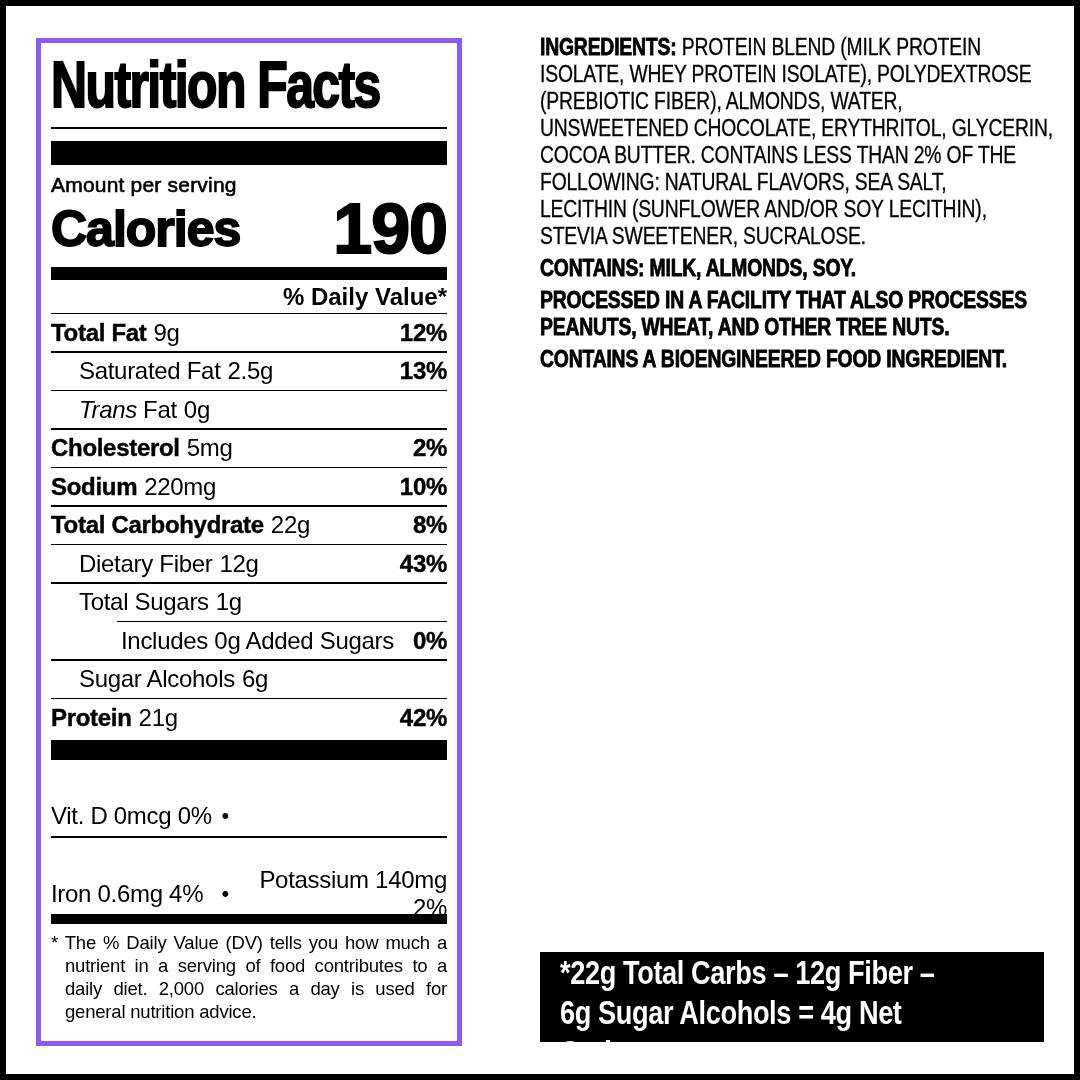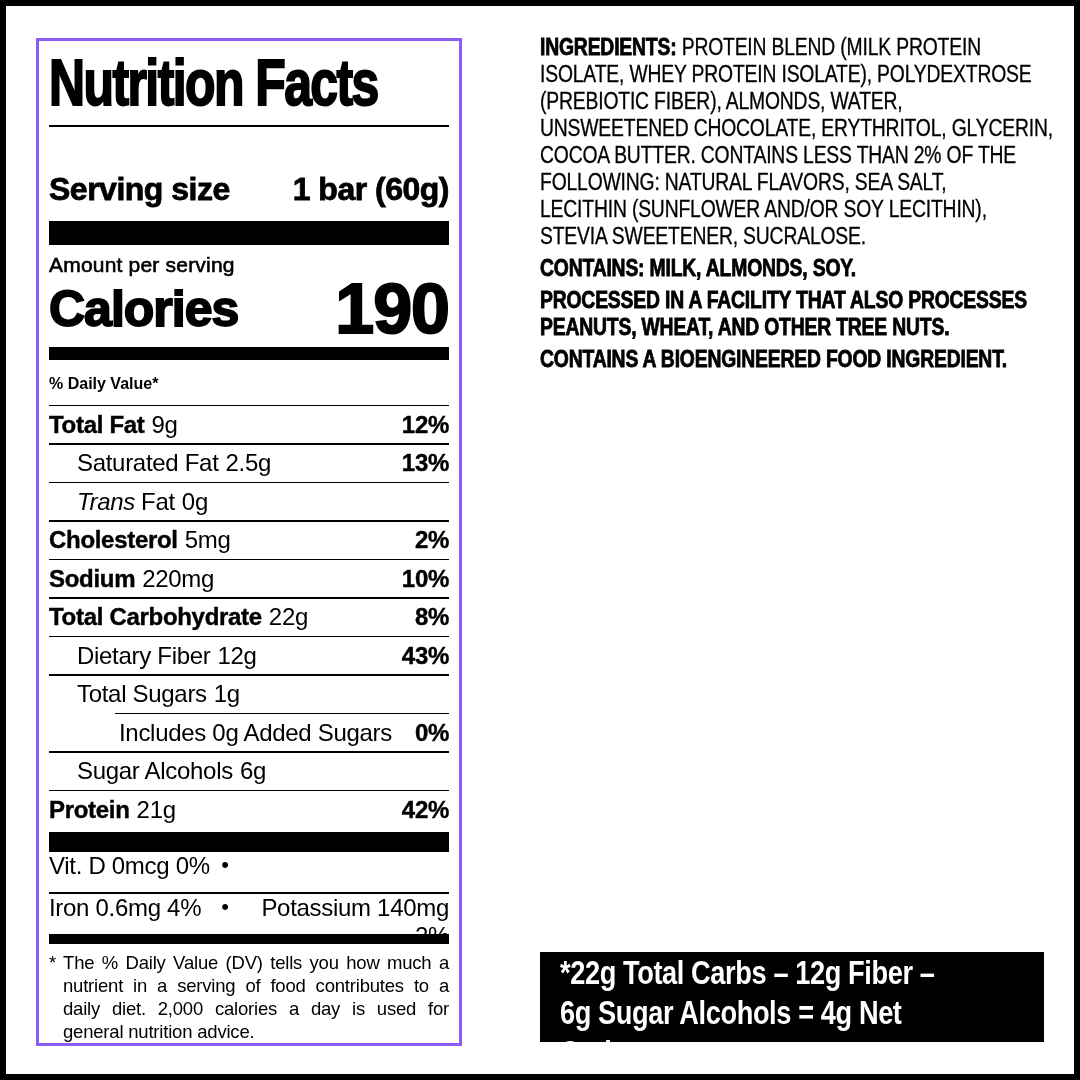--- a/index.html
+++ b/index.html
@@ -13,21 +13,21 @@
   }
   .canvas-frame {
     position: absolute; inset: 0;
     border: 6px solid #000;
   }
 
   
   .nf-label {
     position: absolute; left: 36px; top: 38px;
     width: 426px; height: 1008px;
-    border: 3px solid #8b5cf6;
+    border: 5px solid #8b5cf6;
     padding: 6px 10px;
     background: #fff;
   }
   .nf-title {
     font-weight: bold;
     font-size: 64px;
     letter-spacing: -2px;
     line-height: 64px;
     margin-top: 4px;
     -webkit-text-stroke: 2px #000;
@@ -61,23 +61,23 @@
     -webkit-text-stroke: 1.8px #000;
     line-height: 56px;
   }
   .calories-value {
     font-weight: bold; font-size: 70px; letter-spacing: -1px;
     -webkit-text-stroke: 2px #000;
     line-height: 64px;
   }
   .bar-b { height: 13px; background: #000; margin-top: 6px; }
   .dv-header {
-    margin-top: 15px; height: 24px;
-    text-align: left;
-    font-weight: bold; font-size: 16px;
+    margin-top: 3px; height: 24px;
+    text-align: right;
+    font-weight: bold; font-size: 24px;
   }
   .rule-dv { margin-top: 6px; }
 
   .nf-row {
     height: 37px;
     display: flex; align-items: center;
     font-size: 24px;
     letter-spacing: -0.3px;
   }
   .nf-row .nm-b { font-weight: bold; -webkit-text-stroke: 0.4px #000; }
@@ -86,22 +86,22 @@
   .nf-row .qty { margin-left: 7px; }
   .nf-row .dv  { margin-left: auto; font-weight: bold; -webkit-text-stroke: 0.4px #000; }
   .ind-1 { padding-left: 28px; }
   .ind-2 { padding-left: 70px; text-align: right; }
   .d-indent { margin-left: 66px; }
 
   .bar-c { height: 20px; background: #000; margin-top: 4px; }
 
   .vit-row {
     height: 40px;
-    display: flex; align-items: flex-start;
-    font-size: 24px; letter-spacing: -0.3px;
+    display: flex; align-items: center;
+    font-size: 24px; letter-spacing: -0.3px; margin-top: 36px;
   }
   .vit-left   { width: 41%; }
   .vit-bullet { width: 6%; text-align: center; font-size: 22px; }
   .vit-right  { width: 53%; text-align: right; }
 
   .bar-d { height: 10px; background: #000; }
 
   .footnote {
     margin-top: 7px;
     font-size: 18.5px; line-height: 23px;
@@ -146,24 +146,20 @@
 </head>
 <body>
 
 <div class="canvas-frame"></div>
 
 <section class="nf-label">
 
   <h1 class="nf-title">Nutrition Facts</h1>
   <div class="rule-thin rule-title"></div>
 
-  <div class="serving-row">
-    <span>Serving size</span>
-    <span>1 bar (60g)</span>
-  </div>
 
   <div class="bar-a"></div>
 
   <div class="amount-per-serving">Amount per serving</div>
 
   <div class="calories-row">
     <span class="calories-word">Calories</span>
     <span class="calories-value">190</span>
   </div>
 

